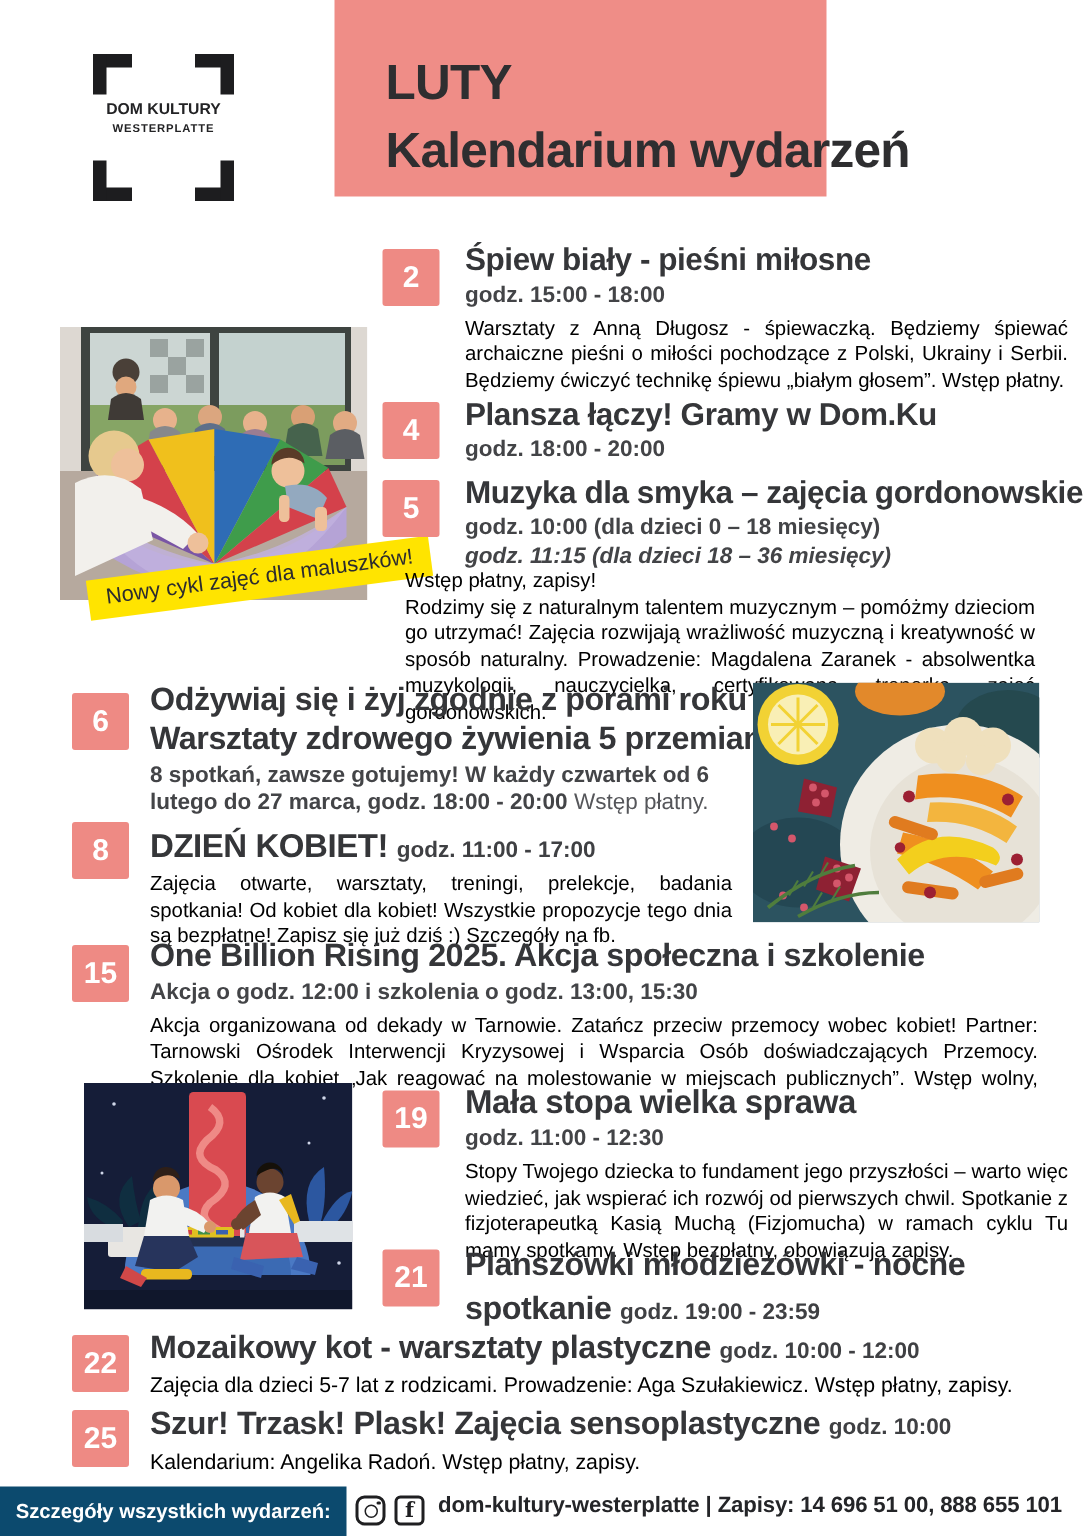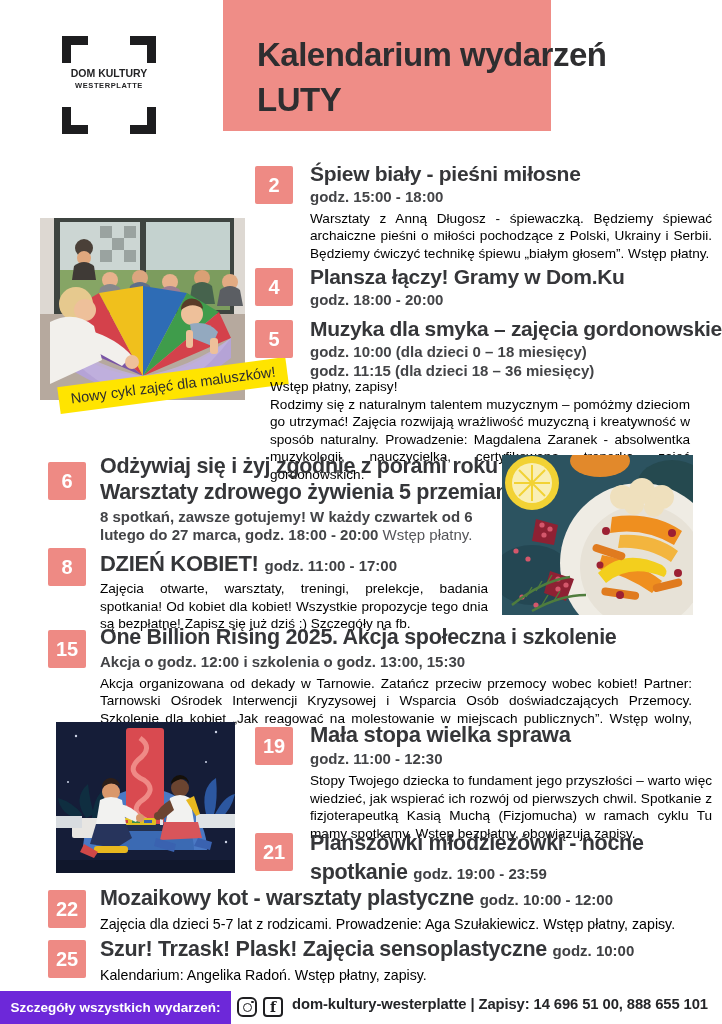--- a/index.html
+++ b/index.html
@@ -33,42 +33,42 @@
   .evt-time .reg{font-weight:400;color:#55565a;}
   .evt-desc{font-size:13.6px;line-height:1.29;color:#000000;text-align:justify;margin-top:3px;}
   .evt-desc.no-just{text-align:left;}
   
   .photo{position:absolute;overflow:hidden;}
   .photo svg{display:block;}
   .yellow-banner{position:absolute;left:58px;top:372px;transform:rotate(-7.5deg);
     background:#ffe400;color:#2c2c2e;font-size:14.5px;font-weight:400;
     padding:5px 12px 6px 12px;white-space:nowrap;}
   
-  .footer-pink{position:absolute;left:0;top:991px;width:231px;height:33px;background:#6d28d9;
+  .footer-pink{position:absolute;left:0;top:991px;width:231px;height:33px;background:#0c4a6e;
     color:#ffffff;font-size:13.5px;font-weight:700;display:flex;align-items:center;justify-content:center;}
   .soc-icon{position:absolute;top:997px;width:20px;height:20px;border:2px solid #1f1f21;}
   .ig{left:237px;border-radius:6px;}
   .ig::before{content:"";position:absolute;left:3.5px;top:3.5px;width:7px;height:7px;
     border:1.8px solid #1f1f21;border-radius:50%;}
   .ig::after{content:"";position:absolute;right:1.5px;top:1.5px;width:2.5px;height:2.5px;
     background:#1f1f21;border-radius:50%;}
   .fb{left:263px;border-radius:4px;color:#1f1f21;font-weight:700;font-size:14px;
     display:flex;align-items:center;justify-content:center;font-family:"DejaVu Serif",serif;}
   .footer-text{position:absolute;left:292px;top:996px;font-size:14.8px;font-weight:700;
     color:#242528;letter-spacing:-0.1px;white-space:nowrap;text-align:center;}
 </style>
 </head>
 <body>
 
 <div class="page">
 
   <div class="header-pink"></div>
   <div class="main-title">
+    <div>LUTY</div>
     <div>Kalendarium wydarzeń</div>
-    <div>LUTY</div>
   </div>
   <div class="logo">
     <span class="corner c-tl"></span>
     <span class="corner c-tr"></span>
     <span class="corner c-bl"></span>
     <span class="corner c-br"></span>
     <div class="logo-text">
       <div class="logo-line1">DOM KULTURY</div>
       <div class="logo-line2">WESTERPLATTE</div>
     </div>
@@ -148,21 +148,21 @@
   <div class="badge" style="left:255px;top:268px;">4</div>
   <div class="evt" style="left:310px;top:264px;width:402px;">
     <div class="evt-title">Plansza łączy! Gramy w Dom.Ku</div>
     <div class="evt-time">godz. 18:00 - 20:00</div>
   </div>
 
   <div class="badge" style="left:255px;top:320px;">5</div>
   <div class="evt" style="left:310px;top:316px;width:410px;">
     <div class="evt-title" style="white-space:nowrap;">Muzyka dla smyka – zajęcia gordonowskie</div>
     <div class="evt-time">godz. 10:00 (dla dzieci 0 – 18 miesięcy)</div>
-    <div class="evt-time" style="margin-top:0;">godz. 11:15 (dla dzieci 18 – 36 miesięcy)</div>
+    <div class="evt-time" style="margin-top:0;font-style:italic;">godz. 11:15 (dla dzieci 18 – 36 miesięcy)</div>
   </div>
   <div class="evt" style="left:270px;top:378px;width:420px;">
     <div class="evt-desc no-just" style="margin-top:0;">Wstęp płatny, zapisy!</div>
     <div class="evt-desc" style="margin-top:0;">Rodzimy się z naturalnym talentem muzycznym – pomóżmy dzieciom go utrzymać! Zajęcia rozwijają wrażliwość muzyczną i kreatywność w sposób naturalny. Prowadzenie: Magdalena Zaranek - absolwentka muzykologii, nauczycielka, certyfikowana trenerka zajęć gordonowskich.</div>
   </div>
 
   <div class="badge" style="left:48px;top:462px;">6</div>
   <div class="evt" style="left:100px;top:454px;width:412px;">
     <div class="evt-title" style="font-size:21.5px;">Odżywiaj się i żyj zgodnie z porami roku !</div>
     <div class="evt-title" style="font-size:21.5px;">Warsztaty zdrowego żywienia 5 przemian</div>

